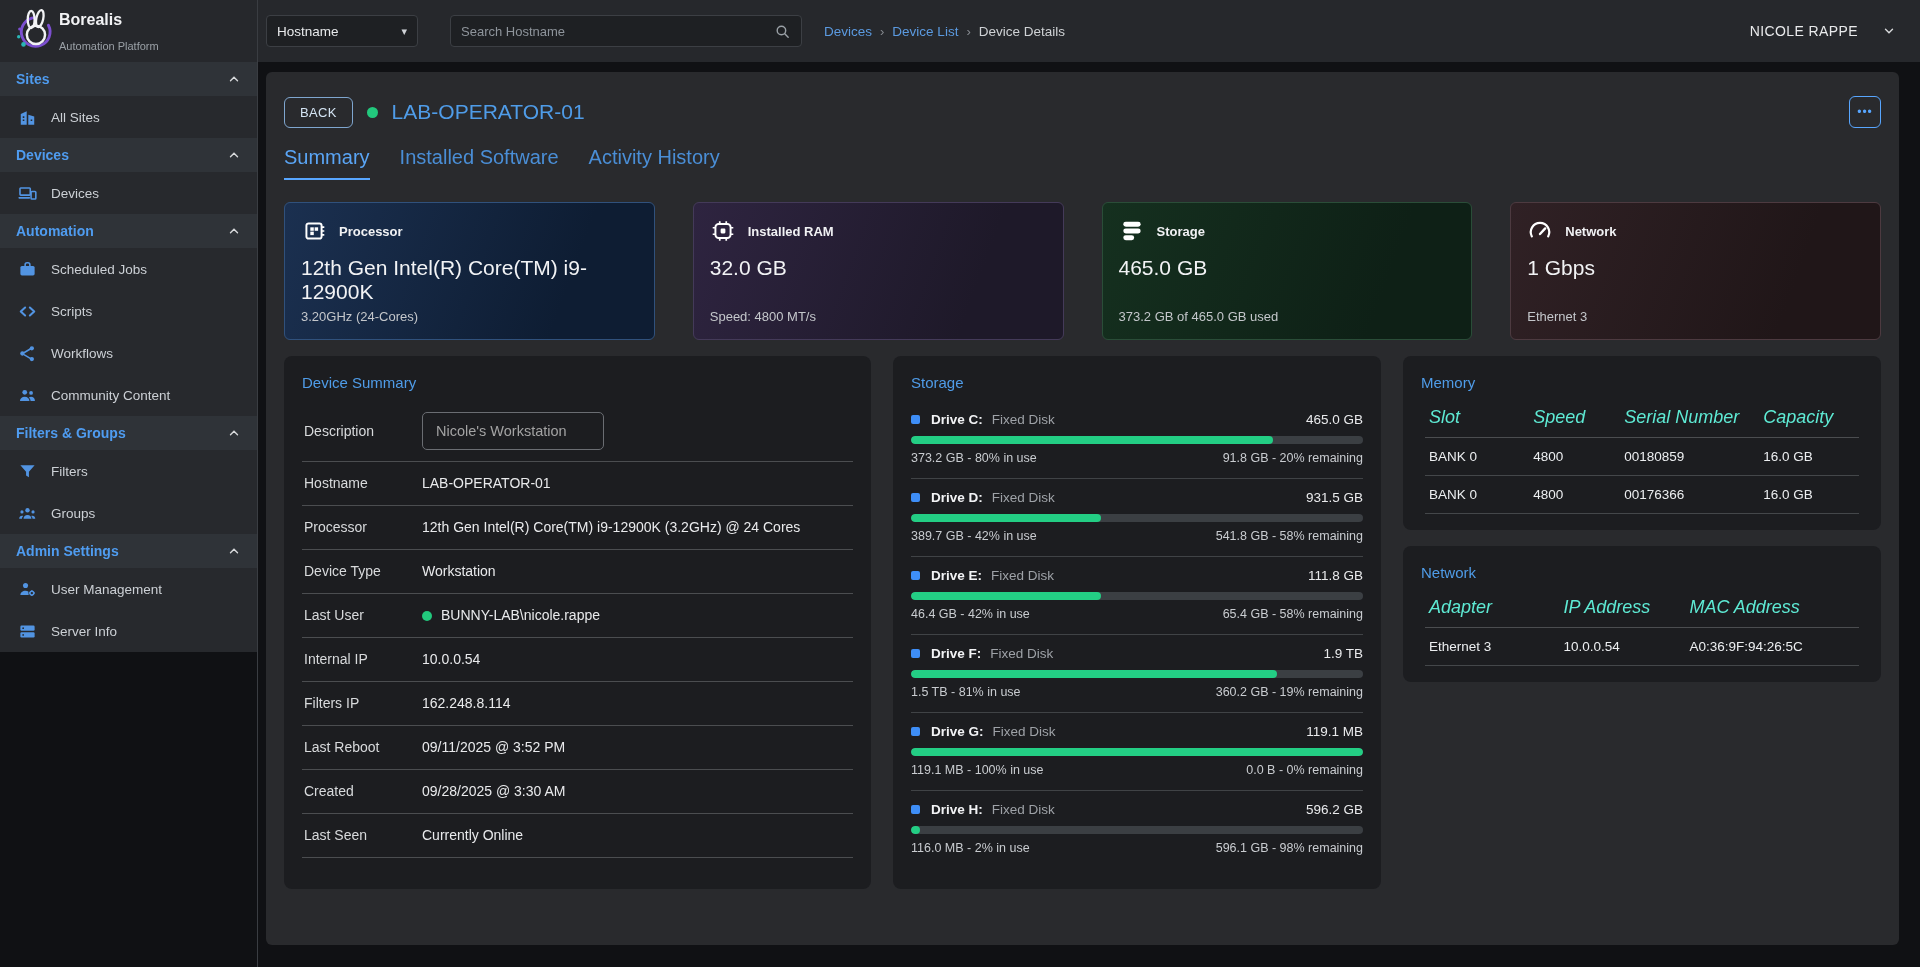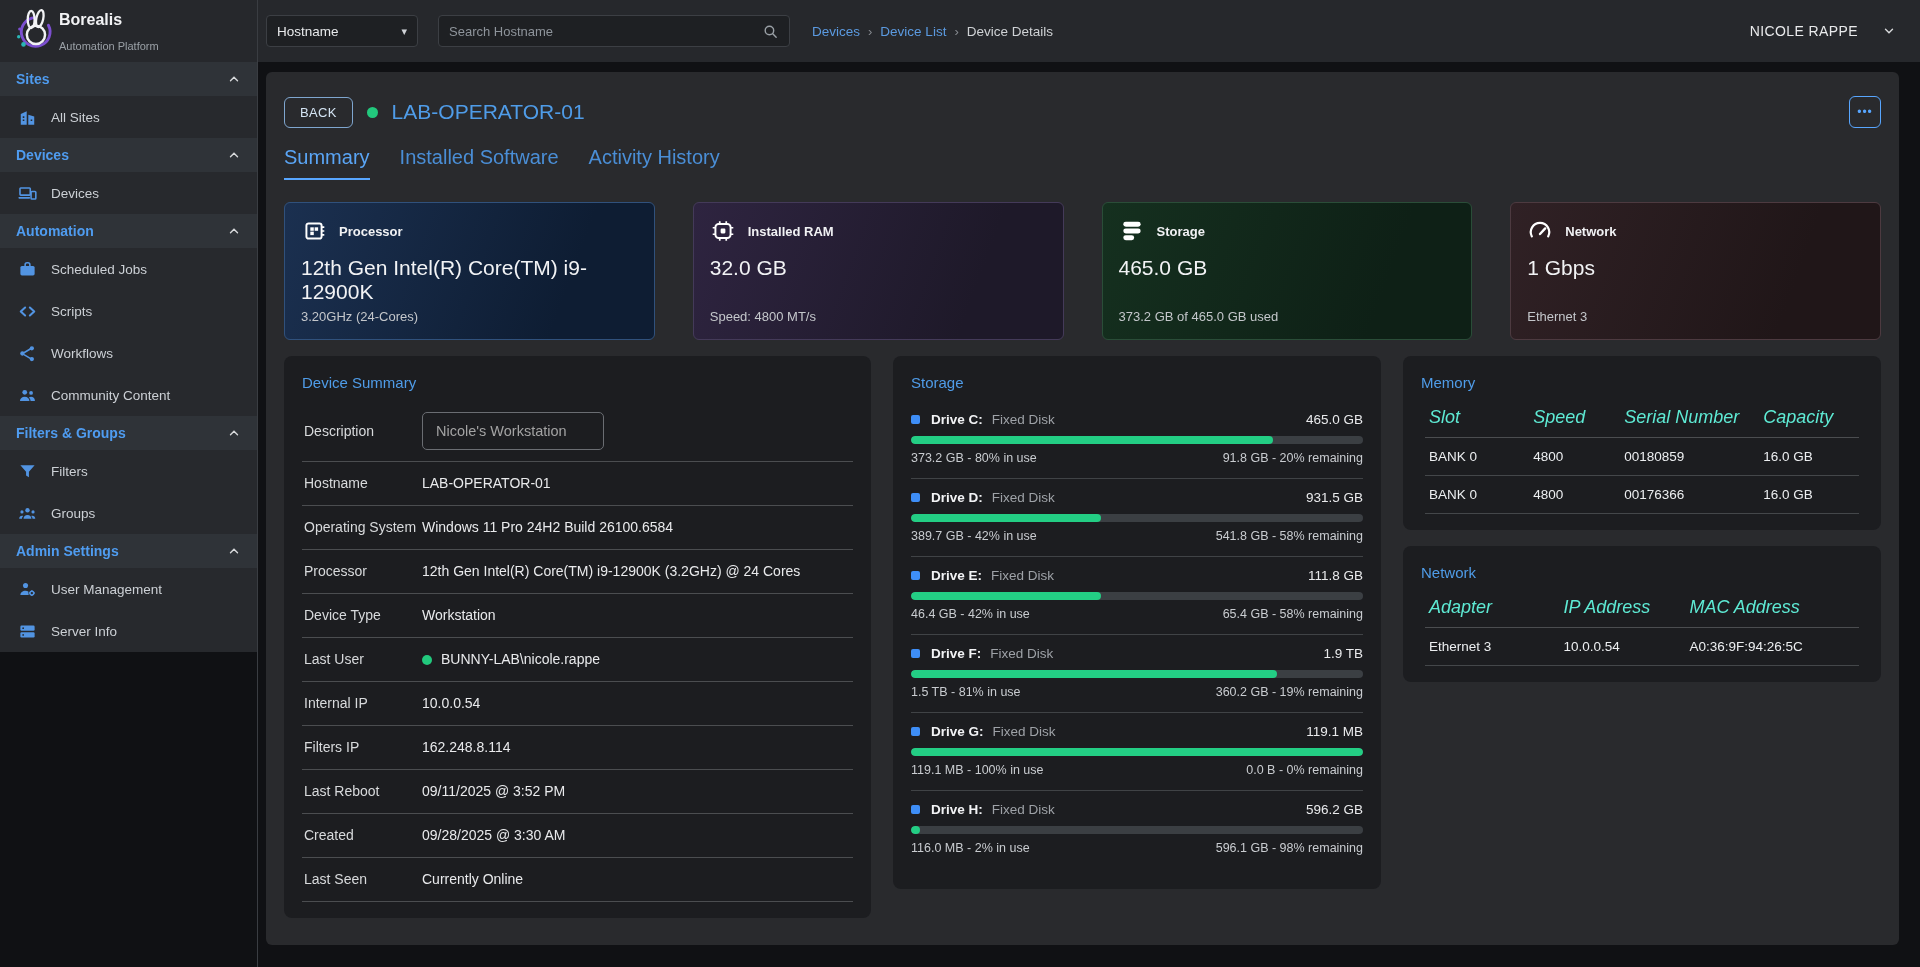--- a/index.html
+++ b/index.html
@@ -7,21 +7,21 @@
   body { font-family:"Liberation Sans", sans-serif; }
   #app { position:relative; width:1920px; height:967px; overflow:hidden; background:#101114; }
 
   
   .topbar { position:absolute; left:258px; top:0; width:1662px; height:62px;
             background:#26282c; display:flex; align-items:center; padding:0 24px 0 8px; }
   .select { width:152px; height:32px; background:#1e2023; border:1px solid #3c3f44; border-radius:4px;
             display:flex; align-items:center; justify-content:space-between; padding:0 10px;
             color:#e8eaec; font-size:13.5px; cursor:pointer; }
   .select .caret { color:#cfd2d6; font-size:11px; }
-  .searchbox { margin-left:20px; width:352px; height:32px; background:#1e2023; border:1px solid #3c3f44;
+  .searchbox { margin-left:32px; width:352px; height:32px; background:#1e2023; border:1px solid #3c3f44;
                border-radius:4px; display:flex; align-items:center; padding:0 10px; }
   .searchbox input { flex:1; background:transparent; border:none; outline:none; color:#d6d8db;
                      font-size:13px; font-family:"Liberation Sans",sans-serif; }
   .searchbox input::placeholder { color:#8e949b; }
   .crumbs { margin-left:22px; font-size:13.5px; display:flex; align-items:center; gap:8px; }
   .crumb.link { color:#5b9ae0; cursor:pointer; }
   .crumb.current { color:#cfd2d5; }
   .sep { color:#85898f; font-size:13px; }
   .user { margin-left:auto; display:flex; align-items:center; gap:24px; color:#e9eaec;
           font-size:14px; letter-spacing:.4px; cursor:pointer; }
@@ -337,24 +337,20 @@
         <div class="panel-title">Device Summary</div>
         <div class="srow" style="border-top:none;">
           <div class="slabel">Description</div>
           <div class="svalue">
               <input class="desc-input" type="text" value="Nicole's Workstation" style="">
             </div>
         </div>
         <div class="srow">
           <div class="slabel">Hostname</div>
           <div class="svalue">LAB-OPERATOR-01</div>
-        </div>
-        <div class="srow">
-          <div class="slabel">Operating System</div>
-          <div class="svalue">Windows 11 Pro 24H2 Build 26100.6584</div>
         </div>
         <div class="srow">
           <div class="slabel">Processor</div>
           <div class="svalue block" style="max-width:430px;">12th Gen Intel(R) Core(TM) i9-12900K (3.2GHz) @ 24 Cores</div>
         </div>
         <div class="srow">
           <div class="slabel">Device Type</div>
           <div class="svalue">Workstation</div>
         </div>
         <div class="srow">

